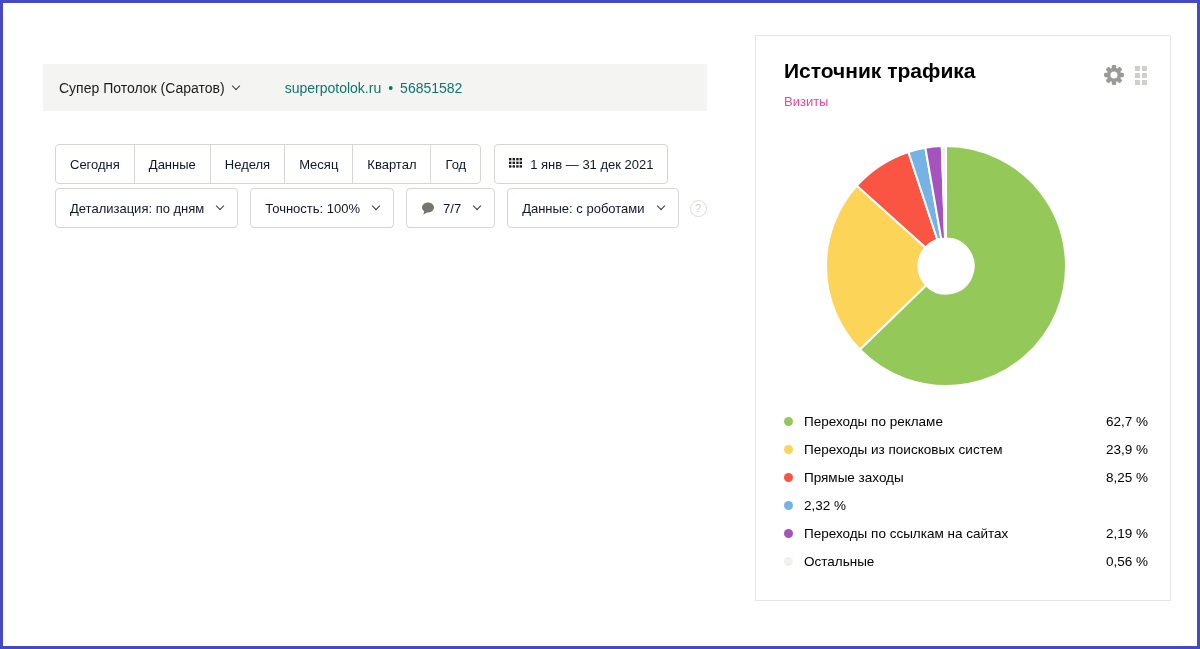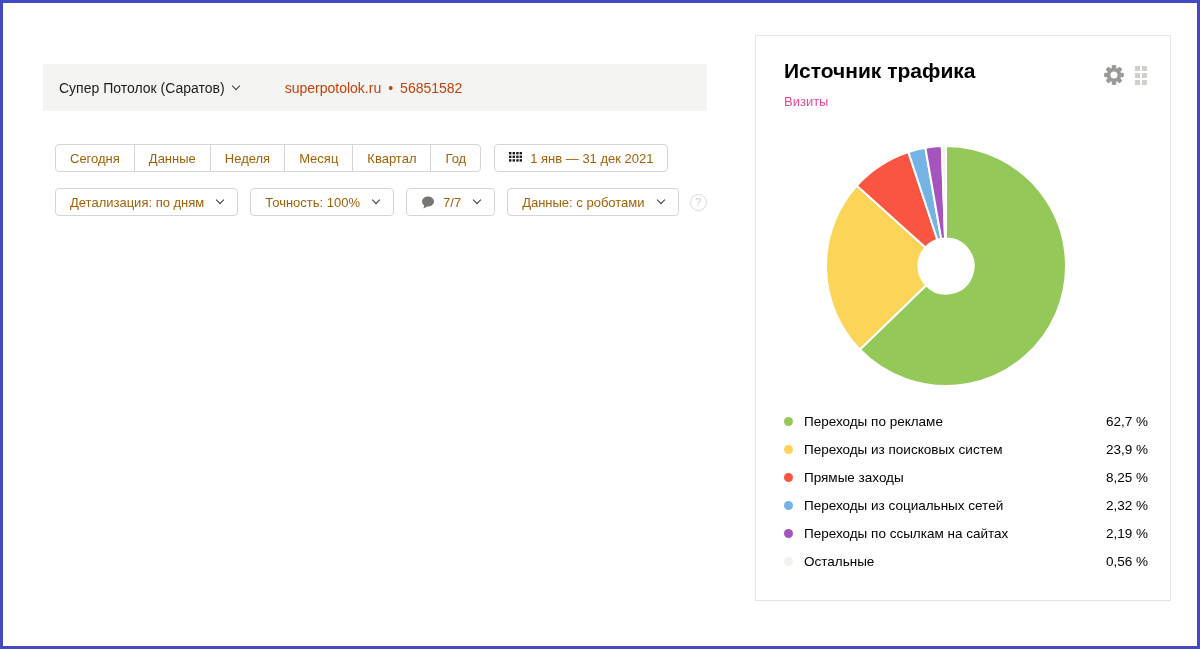--- a/index.html
+++ b/index.html
@@ -18,30 +18,30 @@
     position: absolute; left: 40px; top: 61px; width: 664px; height: 47px;
     background: #f4f4f2; display: flex; align-items: center; padding: 0 16px;
     font-size: 14px; color: #1c1c1c;
   }
   .counter-sel { display: inline-flex; align-items: center; cursor: pointer; }
   .chev {
     display: inline-block; width: 6px; height: 6px;
     border-right: 1.5px solid #3a3a3a; border-bottom: 1.5px solid #3a3a3a;
     transform: rotate(45deg); margin-left: 8px; margin-top: -4px; flex: none;
   }
-  .counter-info { color: #c2410c; margin-left: 46px; display: inline-flex; gap: 7px; }
+  .counter-info { color: #0f766e; margin-left: 46px; display: inline-flex; gap: 7px; }
 
   
   .row { position: absolute; display: flex; align-items: center; }
   .row1 { left: 52px; top: 141px; }
   .row2 { left: 52px; top: 185px; }
   button {
     font-family: "Liberation Sans", "DejaVu Sans", sans-serif;
-    font-size: 13px; color: #a16207; background: #fff;
-    border: 1px solid #d5d5d2; height: 28px; padding: 0 14px; cursor: pointer;
+    font-size: 13px; color: #0f172a; background: #fff;
+    border: 1px solid #d5d5d2; height: 40px; padding: 0 14px; cursor: pointer;
     display: inline-flex; align-items: center; white-space: nowrap;
   }
   .seg { display: flex; }
   .seg-btn { border-radius: 0; }
   .seg-btn:first-child { border-radius: 4px 0 0 4px; }
   .seg-btn:last-child { border-radius: 0 4px 4px 0; }
   .seg-btn + .seg-btn { margin-left: -1px; }
   .btn { border-radius: 4px; gap: 8px; }
   .date-btn { margin-left: 13px; }
   .row2 .btn + .btn { margin-left: 12px; justify-content: space-between; }
@@ -185,21 +185,20 @@
       <span class="lname">Переходы из поисковых систем</span>
       <span class="lval">23,9 %</span>
     </div>
     <div class="lrow">
       <span class="dot" style="background: rgb(250, 84, 66);"></span>
       <span class="lname">Прямые заходы</span>
       <span class="lval">8,25 %</span>
     </div>
     <div class="lrow">
       <span class="dot" style="background: rgb(118, 179, 229);"></span>
-      <span class="lname">Переходы из социальных сетей</span>
       <span class="lval">2,32 %</span>
     </div>
     <div class="lrow">
       <span class="dot" style="background: rgb(165, 84, 189);"></span>
       <span class="lname">Переходы по ссылкам на сайтах</span>
       <span class="lval">2,19 %</span>
     </div>
     <div class="lrow">
       <span class="dot" style="background: rgb(241, 241, 238);"></span>
       <span class="lname">Остальные</span>

